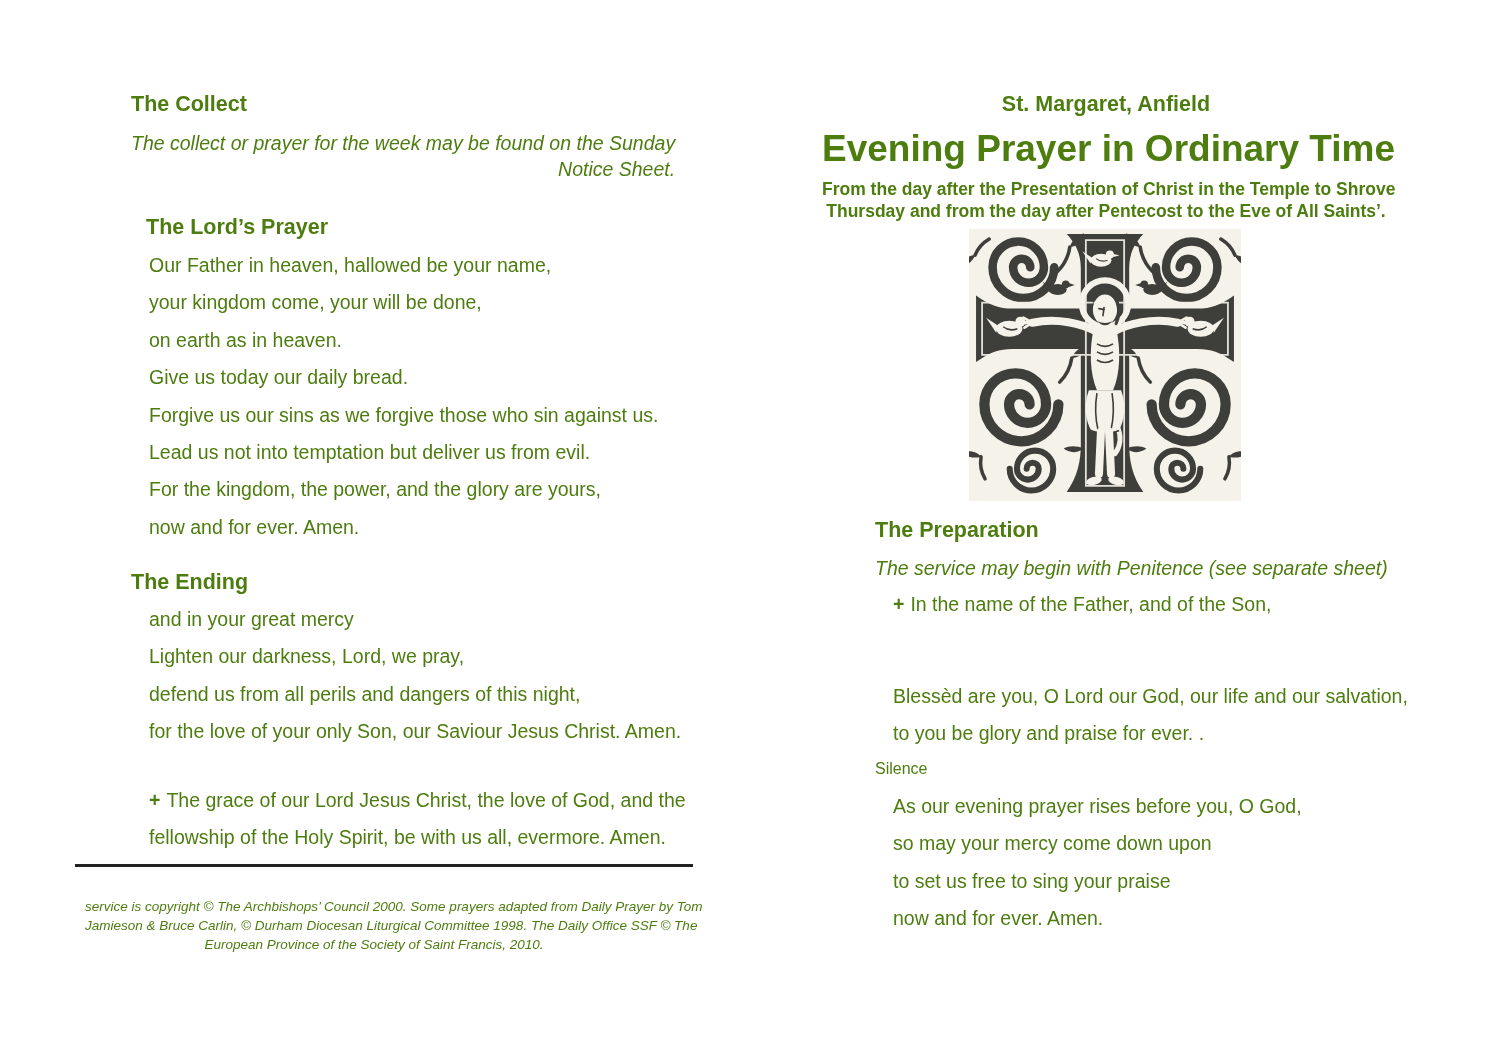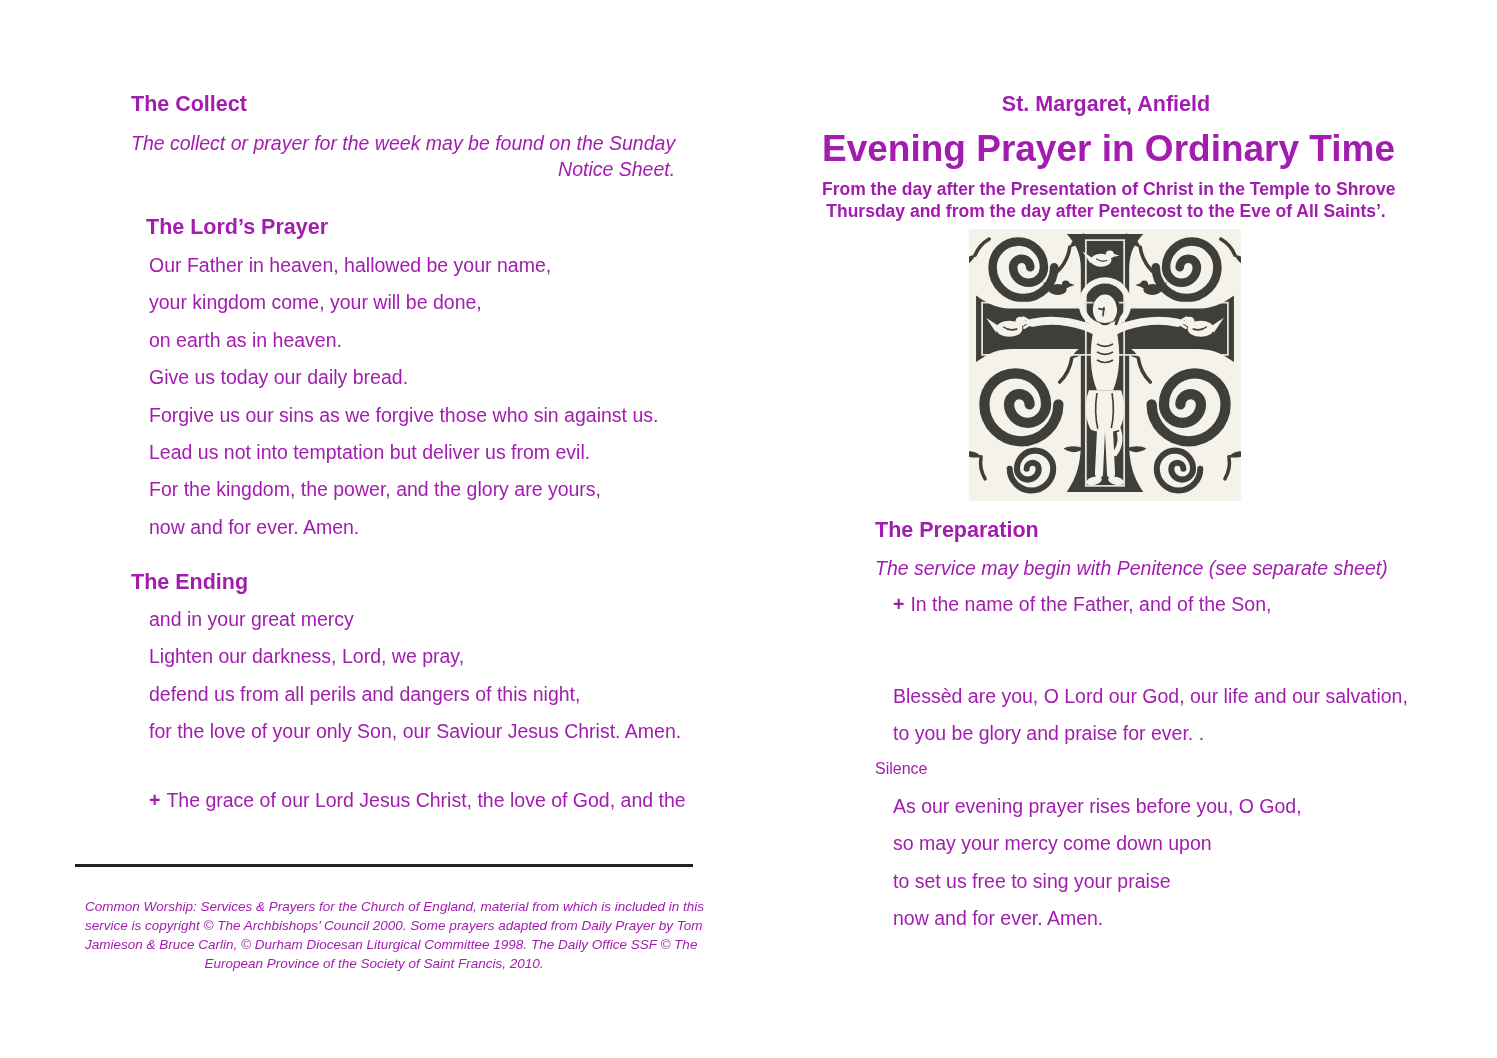--- a/index.html
+++ b/index.html
@@ -1,21 +1,21 @@
 <!DOCTYPE html>
 <html><head>
 <meta charset="utf-8">
 <style>
   * { margin:0; padding:0; box-sizing:border-box; }
   html,body { background:#e8e8e8; }
   .canvas {
     position:relative; width:1497px; height:1058px;
     background:#ffffff; overflow:hidden;
     font-family:"Liberation Sans","DejaVu Sans",sans-serif;
-    color:#a21caf;
+    color:#4d7c0f;
   }
   .abs { position:absolute; }
   .h { font-size:21.5px; font-weight:bold; line-height:26px; white-space:nowrap; }
   .note { font-size:19.5px; font-style:italic; line-height:26px; white-space:nowrap; }
   .pline { font-size:19.5px; line-height:37.4px; white-space:nowrap;margin-left:18px; }
   .cross { font-weight:bold; margin-right:6px; }
   .rule { background:#222; height:3px; }
   .footer { font-size:13.5px; font-style:italic; text-align:center; }
   .footer .fline { line-height:19px; white-space:nowrap; }
   .r-header { width:568px; text-align:center; }
@@ -54,26 +54,26 @@
 
   <div class="abs" style="left:131px; top:601px;">
     <div class="pline">and in your great mercy</div>
     <div class="pline">Lighten our darkness, Lord, we pray,</div>
     <div class="pline">defend us from all perils and dangers of this night,</div>
     <div class="pline">for the love of your only Son, our Saviour Jesus Christ. Amen.</div>
   </div>
 
   <div class="abs" style="left:131px; top:782px;">
     <div class="pline"><b class="cross">+</b><span>The grace of our Lord Jesus Christ, the love of God, and the</span></div>
+    <div class="pline">fellowship of the Holy Spirit, be with us all, evermore. Amen.</div>
   </div>
 
   <div class="abs rule" style="left:75px; top:864px; width:618px;"></div>
 
   <div class="abs footer" style="left:85px; top:897px; width:578px;">
-    <div class="fline">Common Worship: Services &amp; Prayers for the Church of England, material from which is included in this</div>
     <div class="fline">service is copyright © The Archbishops’ Council 2000. Some prayers adapted from Daily Prayer by Tom</div>
     <div class="fline">Jamieson &amp; Bruce Carlin, © Durham Diocesan Liturgical Committee 1998. The Daily Office SSF © The</div>
     <div class="fline">European Province of the Society of Saint Francis, 2010.</div>
   </div>
 
   <div class="abs r-header" style="left:822px; top:91px;">
     <div class="church">St. Margaret, Anfield</div>
     <div class="title" style="margin-top:11px;">Evening Prayer in Ordinary Time</div>
     <div style="margin-top:9px;">
       <div class="subtitle">From the  day after the Presentation of Christ in the Temple to Shrove</div>

